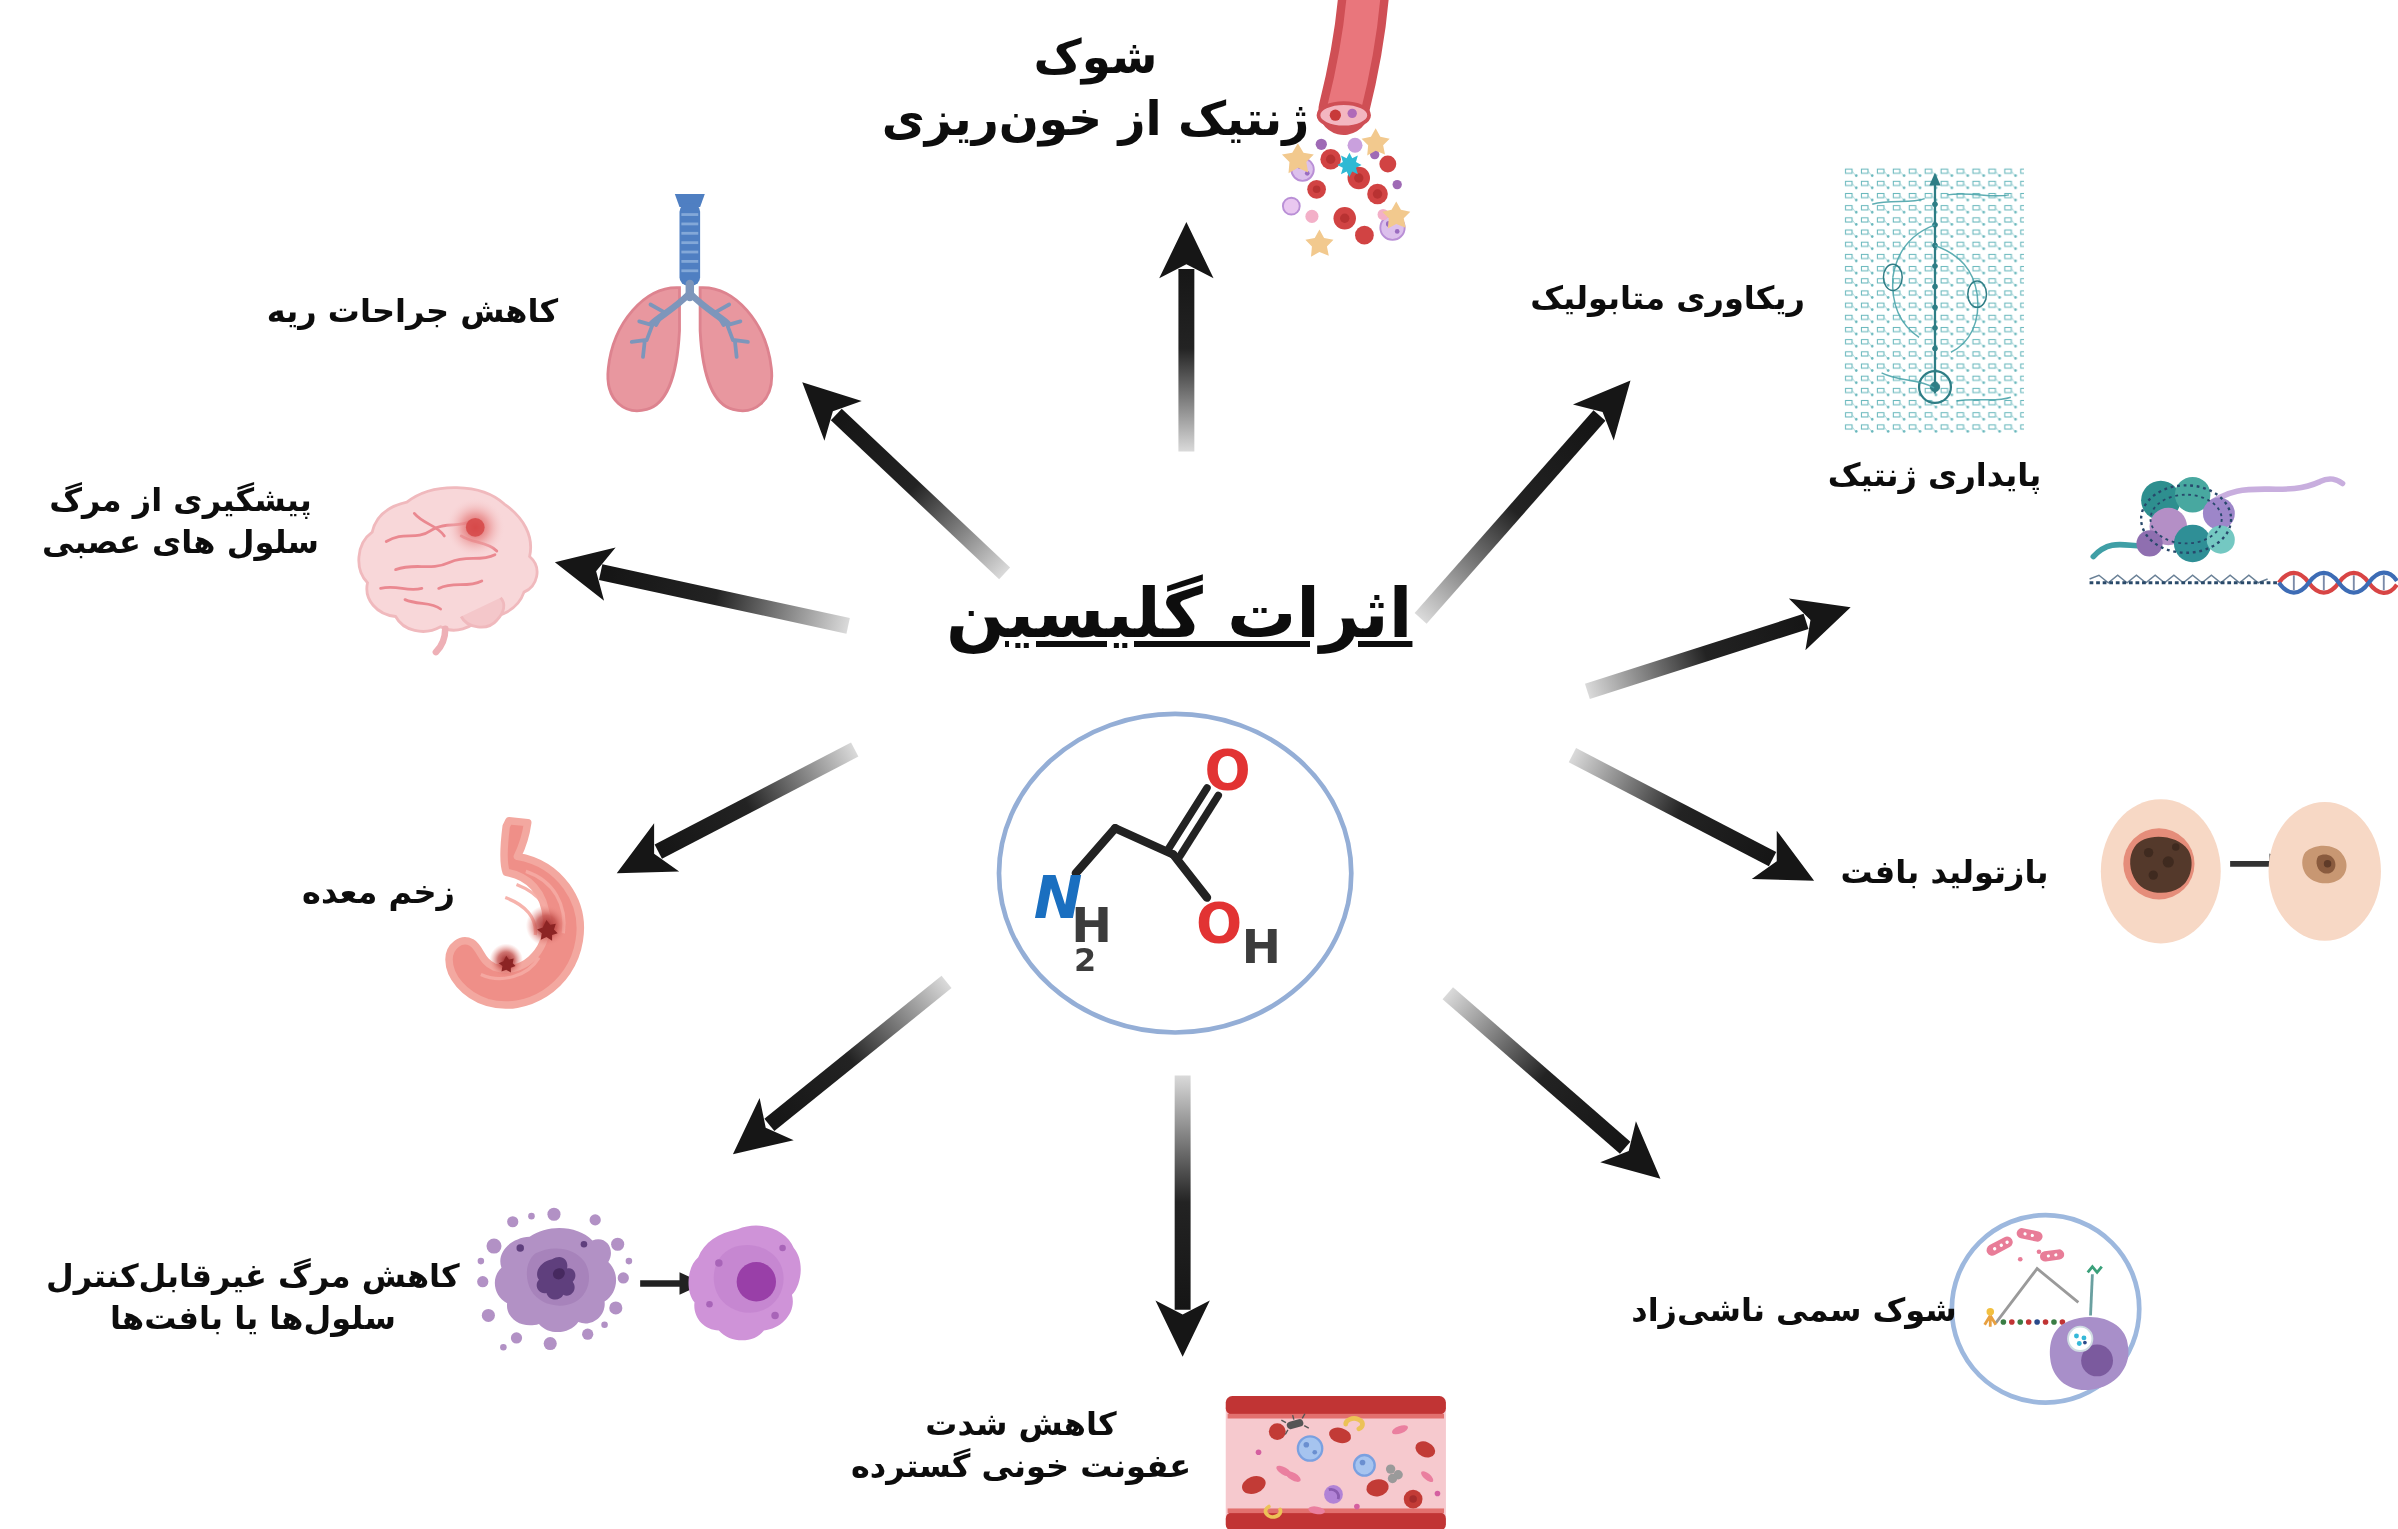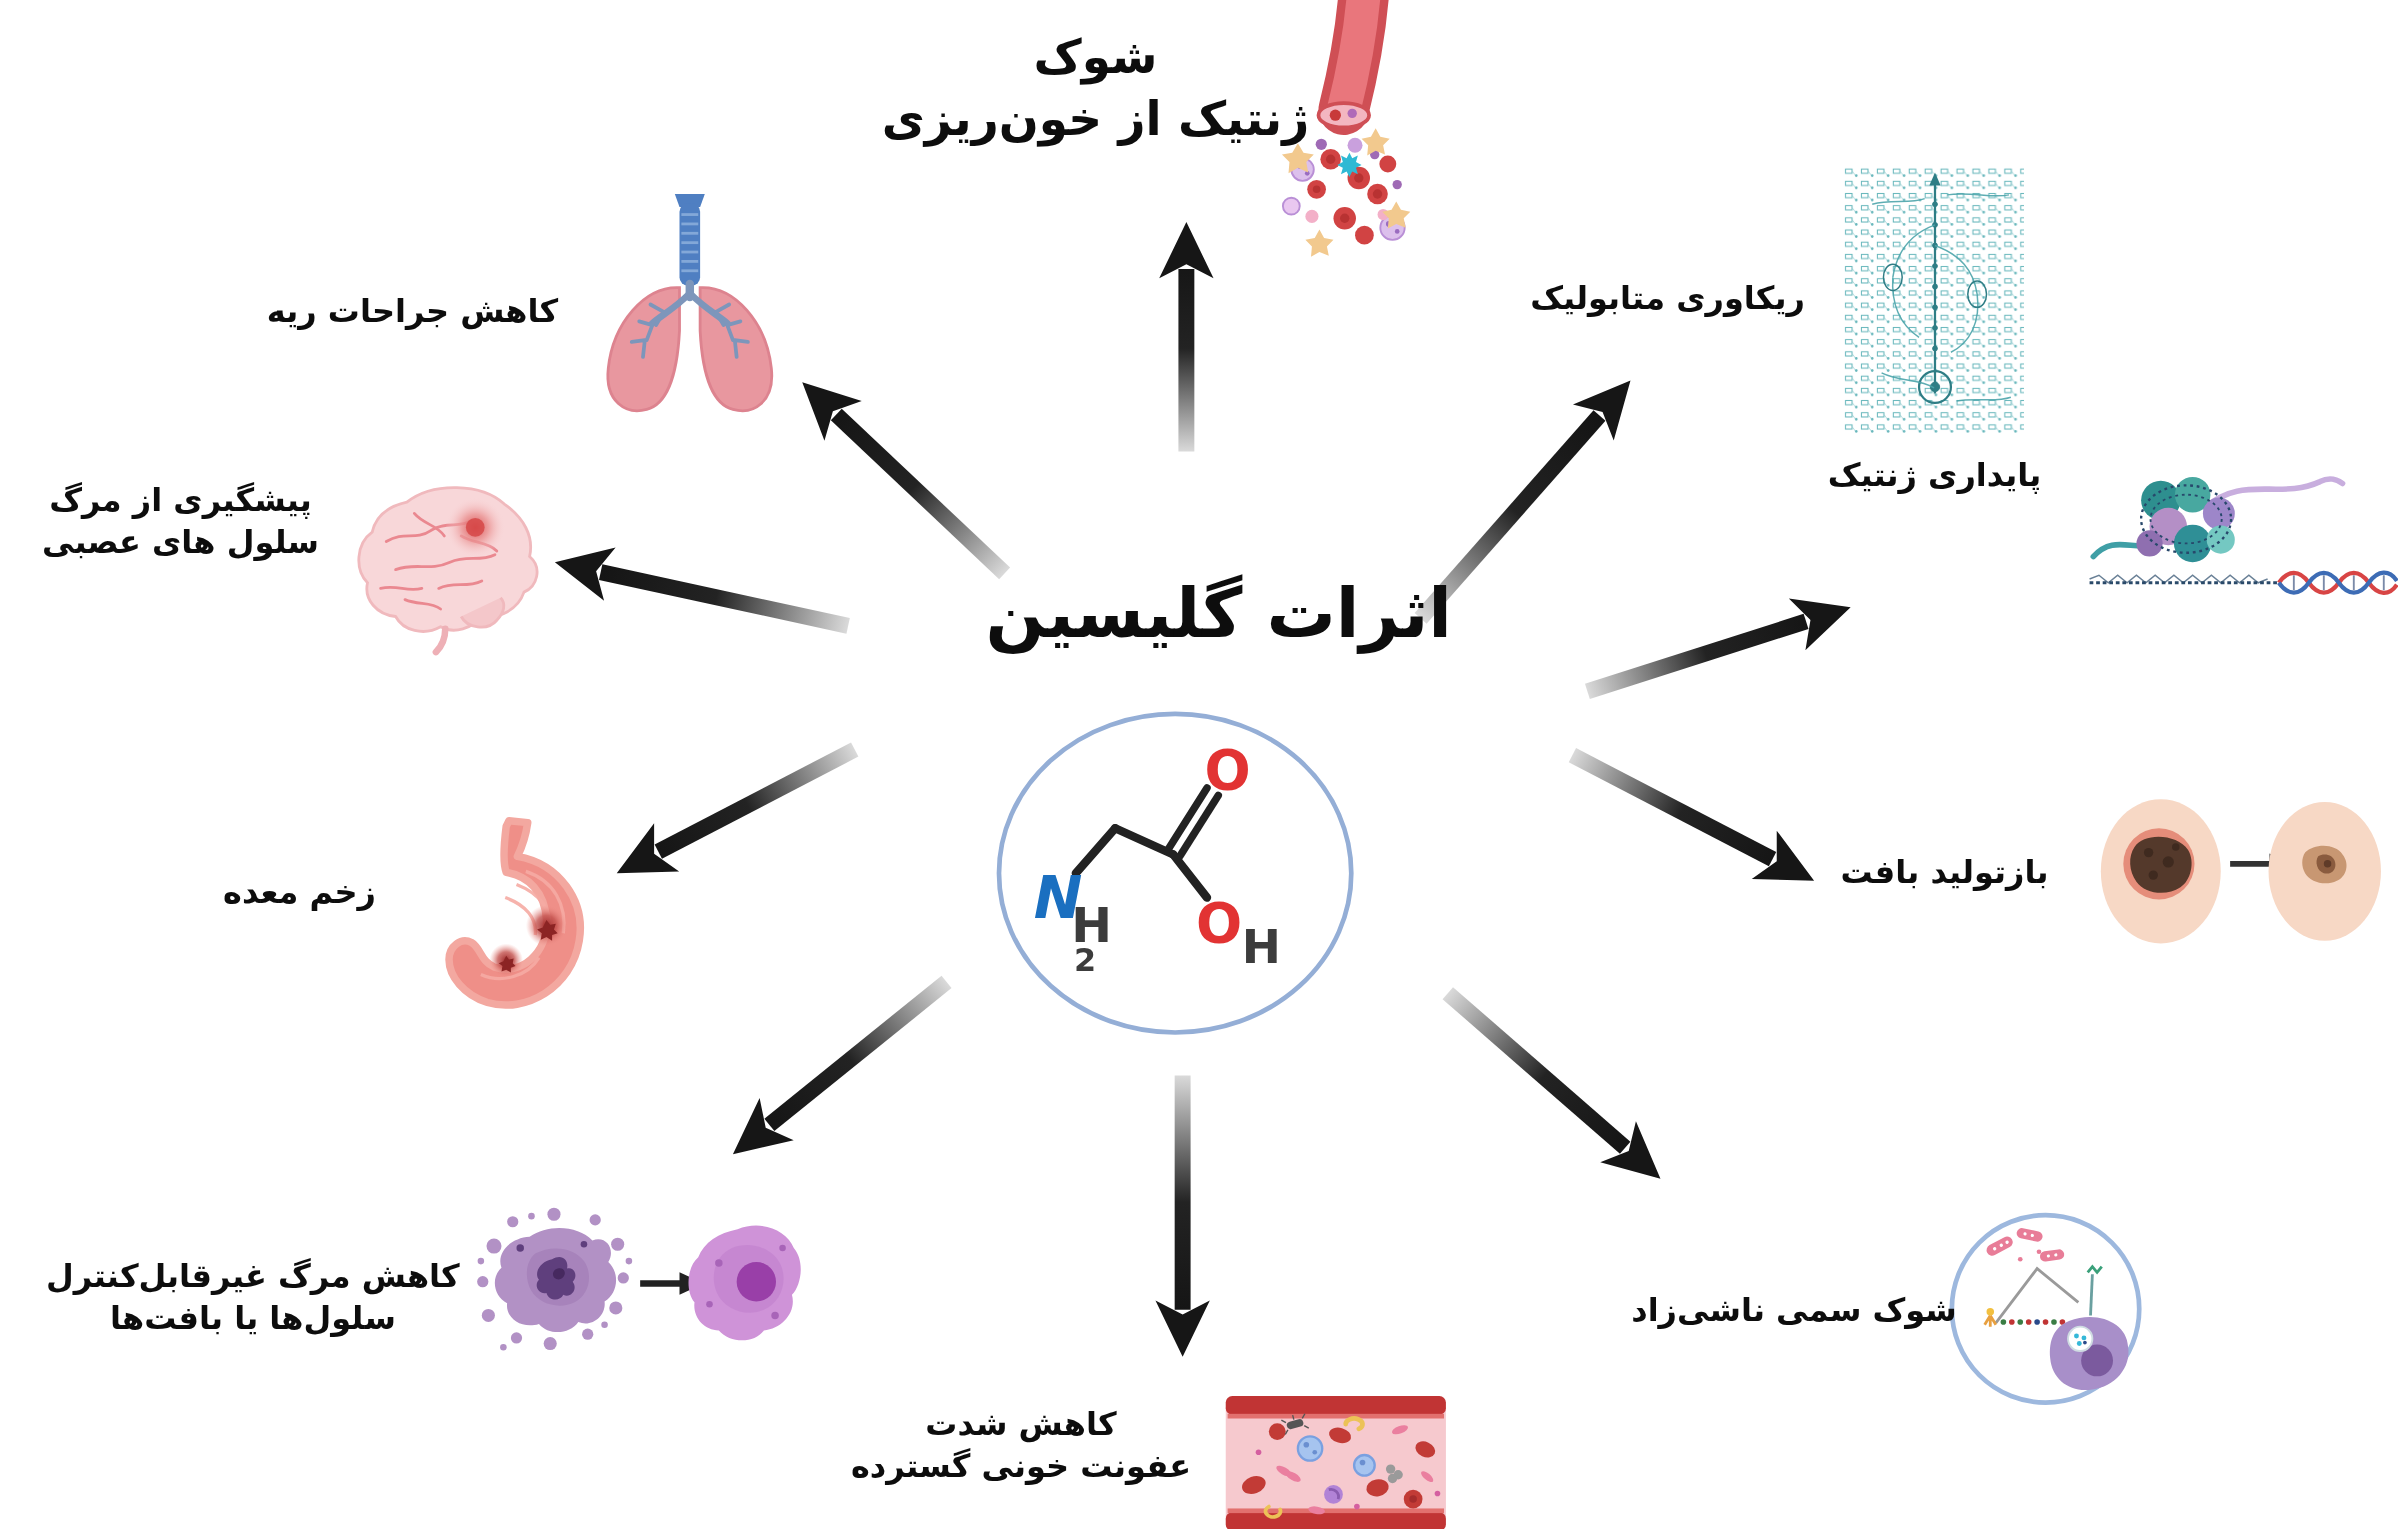--- a/index.html
+++ b/index.html
@@ -2,22 +2,22 @@
 <html lang="fa" style="font-size:15px"><head>
 <meta charset="utf-8">
 <style>
   html,body{margin:0;padding:0;background:#ffffff;}
   .stage{position:relative;width:2399px;height:1530px;background:#ffffff;overflow:hidden;
          font-family:"DejaVu Sans", sans-serif;}
   svg.layer{position:absolute;left:0;top:0;}
   .label{position:absolute;direction:rtl;text-align:center;color:#0d0d0d;
          font-weight:700;font-size:32px;line-height:1.32;white-space:pre-line;
          font-family:"DejaVu Sans", sans-serif;}
-  .title{position:absolute;direction:rtl;text-align:right;color:#0d0d0d;
-         font-weight:700;font-size:69px;font-family:"DejaVu Sans", sans-serif;}
+  .title{position:absolute;direction:rtl;text-align:left;color:#0d0d0d;
+         font-weight:700;font-size:69px;font-family:"DejaVu Sans", sans-serif;text-decoration:underline;}
 </style>
 </head>
 <body>
 
 <div class="stage">
 
   <svg class="layer" width="2399" height="1530" viewBox="0 0 2560 1633">
     <defs>
       <radialGradient id="gradSpot">
         <stop offset="0" stop-color="#d65050"></stop>
@@ -474,20 +474,20 @@
   <div class="label" style="left:1785px;top:851px;width:319px;">بازتولید بافت</div>
 
   <div class="label" style="left:1574px;top:1289px;width:440px;">شوک سمی ناشی‌زاد</div>
 
   <div class="label" style="left:782px;top:1403px;width:478px;">کاهش شدت
 عفونت خونی گسترده</div>
 
   <div class="label" style="left:9.4px;top:1255px;width:487px;">کاهش مرگ غیرقابل‌کنترل
 سلول‌ها یا بافت‌ها</div>
 
-  <div class="label" style="left:159px;top:871px;width:281px;">زخم معده</div>
+  <div class="label" style="left:174px;top:871px;width:281px;text-align:right;">زخم معده</div>
 
   <div class="label" style="left:0px;top:479px;width:361px;">پیشگیری از مرگ
 سلول های عصبی</div>
 
   <div class="label" style="left:211px;top:290px;width:403px;">کاهش جراحات ریه</div>
 </div>
 
 
 </body></html>

